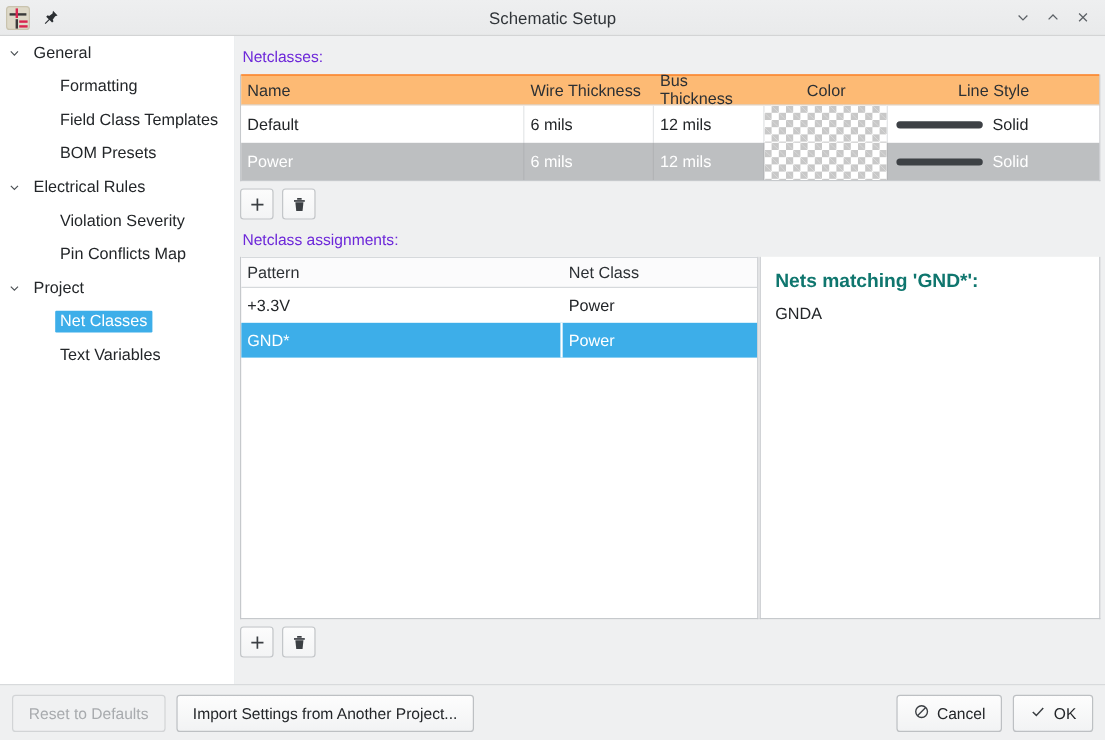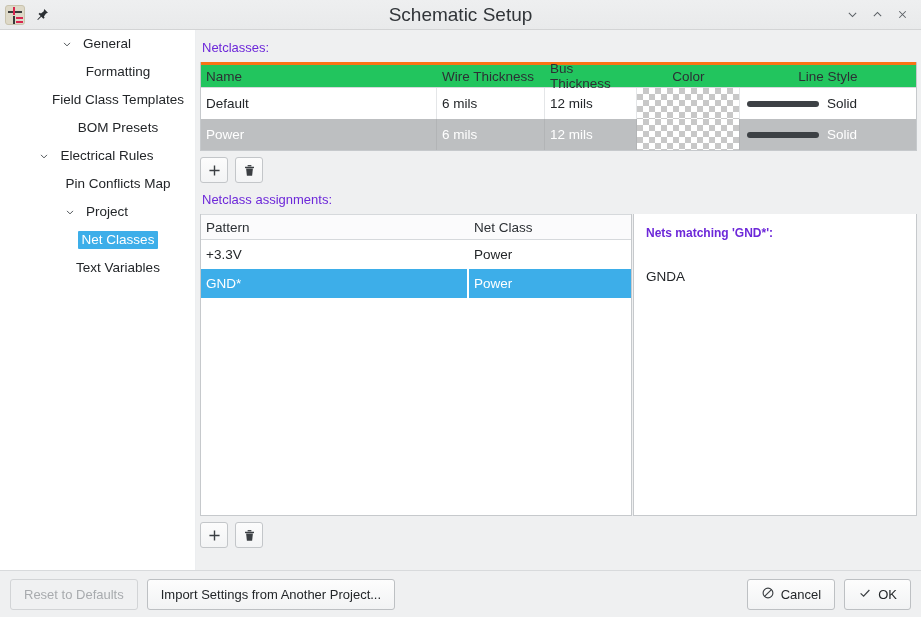--- a/index.html
+++ b/index.html
@@ -30,42 +30,41 @@
   .tb-icon .h1 { position: absolute; left: 2px; top: 5px; width: 14px; height: 2px; background: #3a3a3a; }
   .tb-icon .h2 { position: absolute; left: 10px; top: 11px; width: 7px; height: 2px; background: #d9254f; }
   .tb-icon .h3 { position: absolute; left: 10px; top: 15px; width: 7px; height: 2px; background: #d9254f; }
   .tb-pin {
     width: 22px; height: 22px; margin-left: 6px;
     display: flex; align-items: center; justify-content: center;
     cursor: pointer;
   }
   .tb-title {
     position: absolute; left: 0; right: 0; text-align: center;
-    font-size: 19px; color: #313539; pointer-events: none;
+    font-size: 14px; color: #313539; pointer-events: none;
   }
   .tb-ctrls {
     margin-left: auto; display: flex; align-items: center;
     height: 30px; padding-right: 6px; z-index: 2;
   }
   .tb-btn {
     width: 25px; height: 25px; display: flex; align-items: center;
     justify-content: center; cursor: pointer; color: #5c6166;
   }
 
   
   .sidebar {
     position: absolute; left: 0; top: 30px; width: 190px; height: 540px;
     background: #ffffff;
     overflow: hidden;
   }
   .tree-row {
     height: 28px; display: flex; align-items: center;
     font-size: 13.5px; color: #232629; cursor: pointer;
     white-space: nowrap;
-    justify-content: center;
   }
   .tree-row .arrow {
     width: 24px; min-width: 24px; display: flex; align-items: center;
     justify-content: center; color: #4c5155;
   }
   .tree-row .lbl { padding: 1px 4px 2px 4px; border-radius: 1px; }
   .tree-row.child .arrow { visibility: hidden; }
   .tree-row.child { padding-left: 22px; }
   .tree-row.selected .lbl { background: #3daee9; color: #ffffff; }
 
@@ -90,23 +89,23 @@
   
   .nc-grid {
     margin: 0 2px 0 4px;
     background: #ffffff;
     border: 1px solid #c6c9cc;
     border-top: none;
     width: 717px;
   }
   .nc-head {
     display: flex; height: 26px; align-items: stretch;
-    background: #22c55e;
+    background: #fdba74;
     border-bottom: 1px solid #d6d9dc;
-    border-top: 3px solid #f97316;
+    border-top: 1px solid #f97316;
   }
   .nc-head > div {
     font-size: 13.5px; color: #2c3034;
     display: flex; align-items: center;
   }
   .nc-row { display: flex; height: 31px; align-items: stretch; background:#fff; }
   .nc-row.sel { background: #bdbfc1; color: #ffffff; }
   .nc-row > div {
     font-size: 13.5px;
     display: flex; align-items: center;
@@ -170,21 +169,21 @@
   .a-class   { width: 162px; padding-left: 5px; }
   .ag-row .a-pattern { border-right: 2px solid #ffffff; }
   .ag-row.sel .a-pattern { background: #3daee9; color: #ffffff; }
   .ag-row.sel .a-class   { background: #3daee9; color: #ffffff; }
 
   .nets-panel {
     flex: 1; background: #ffffff;
     border: 1px solid #c6c9cc; border-top: none;
     padding: 12px 0 0 12px;
   }
-  .nets-title { font-size: 12px; font-weight: bold; color: #6d28d9; margin-bottom: 29px; }
+  .nets-title { font-size: 16px; font-weight: bold; color: #0f766e; margin-bottom: 10px; }
   .net-item { font-size: 13.5px; color: #232629; margin-bottom: 9px; }
 
   
   .bottombar {
     position: absolute; left: 0; top: 570px; width: 921px; height: 47px;
     background: #eff0f1;
     border-top: 1px solid #d8dadc;
     display: flex; align-items: center; padding: 0 10px;
     gap: 9px;
   }
@@ -255,20 +254,24 @@
     <span class="arrow"></span>
     <span class="lbl">BOM Presets</span>
   </div>
   <div class="tree-row">
     <span class="arrow">
       <svg width="12" height="12" viewBox="0 0 16 16">
           <path d="M4 6.5 L8 10.5 L12 6.5" fill="none" stroke="#4c5155" stroke-width="1.3"></path>
         </svg>
     </span>
     <span class="lbl">Electrical Rules</span>
+  </div>
+  <div class="tree-row child">
+    <span class="arrow"></span>
+    <span class="lbl">Violation Severity</span>
   </div>
   <div class="tree-row child">
     <span class="arrow"></span>
     <span class="lbl">Pin Conflicts Map</span>
   </div>
   <div class="tree-row">
     <span class="arrow">
       <svg width="12" height="12" viewBox="0 0 16 16">
           <path d="M4 6.5 L8 10.5 L12 6.5" fill="none" stroke="#4c5155" stroke-width="1.3"></path>
         </svg>

